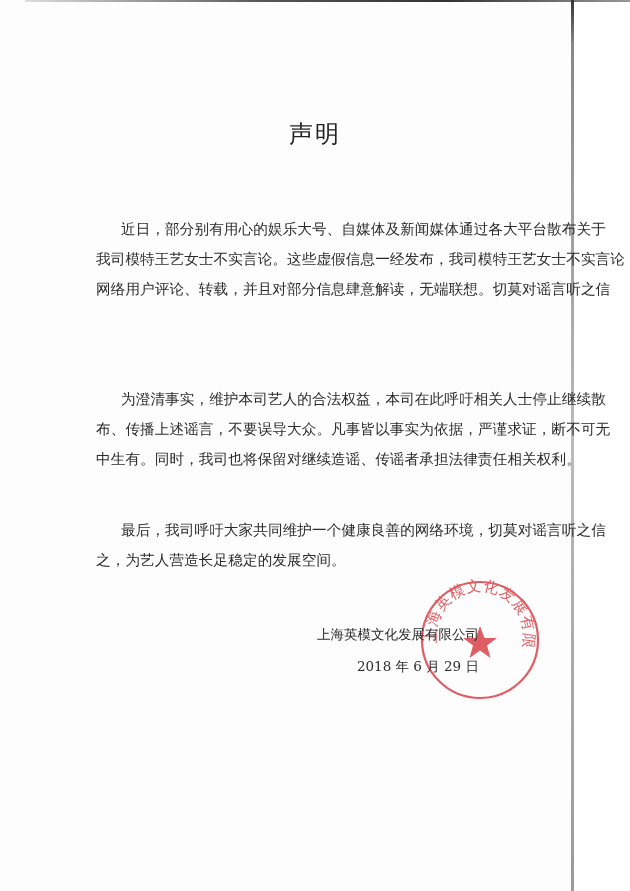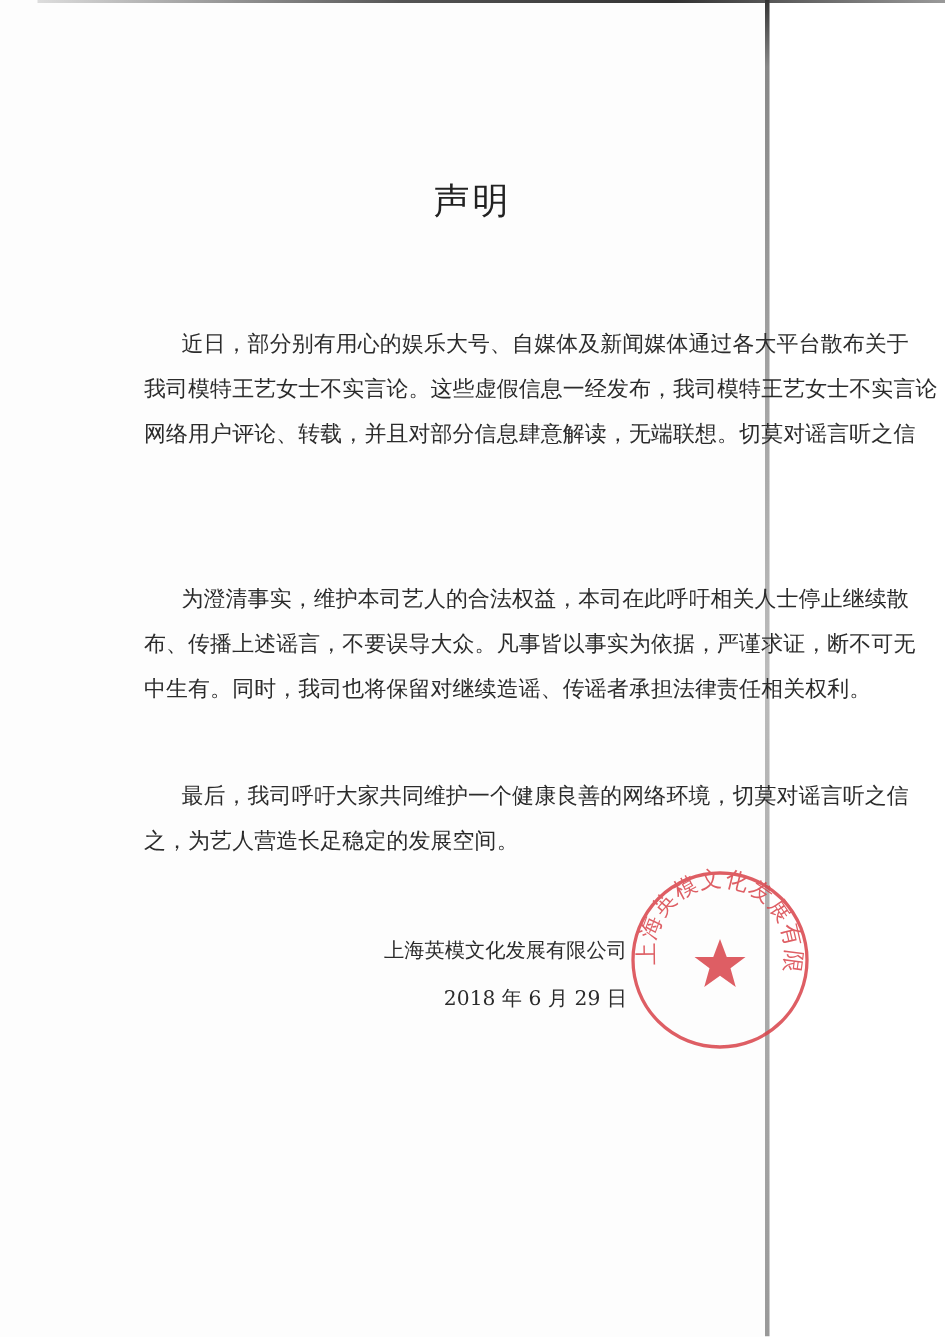--- a/index.html
+++ b/index.html
@@ -11,21 +11,21 @@
       width: 630px;
       height: 891px;
       position: relative;
       overflow: hidden;
       font-family: "DejaVu Serif", "Liberation Serif", serif;
       color: #2a2a2a;
     }
     .page {
       position: absolute;
       left: 0; top: 0;
-      width: 513px; height: 891px;
+      width: 574px; height: 891px;
       background: #fdfdfd;
     }
     .top-edge {
       position: absolute;
       left: 25px; top: 0;
       width: 605px; height: 2px;
       background: linear-gradient(90deg, #ddd, #555 40%, #333 70%, #999);
     }
     .right-edge {
       position: absolute;
@@ -44,20 +44,21 @@
     }
     .body-text {
       position: absolute;
       left: 96px;
       width: 440px;
       font-size: 14.6px;
       line-height: 30px;
       color: #2b2b2b;
       letter-spacing: 0.1px;
       text-align: justify;
+      font-family: Liberation Mono, monospace;
     }
     .line { display: block; white-space: nowrap; height: 30px; }
     .indent { padding-left: 25px; }
     .p1 { top: 215px; }
     .p2 { top: 385px; }
     .p3 { top: 516px; }
     .signature {
       position: absolute;
       right: 95px;
       top: 618px;

